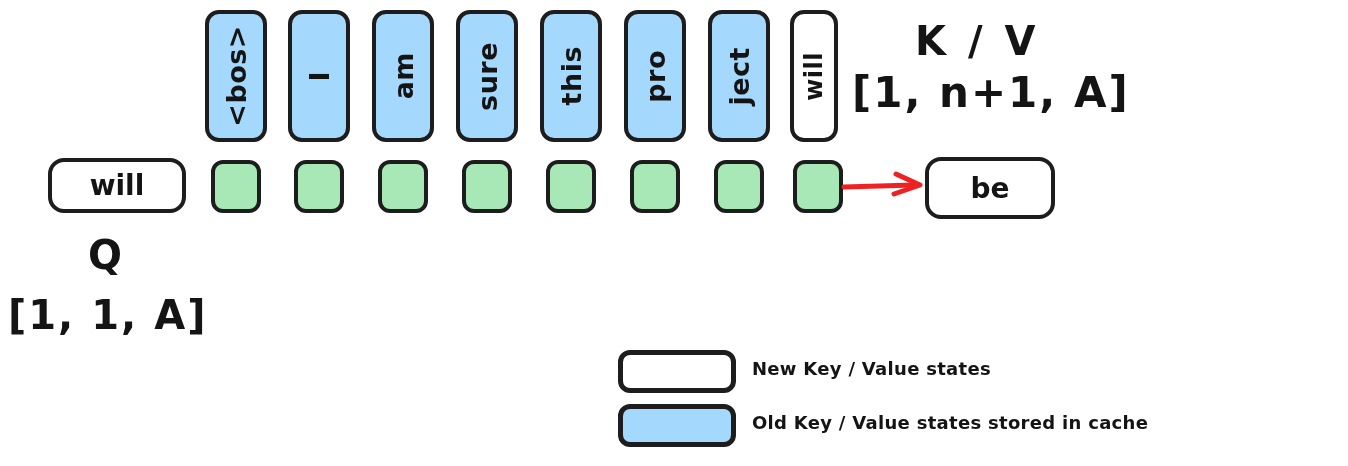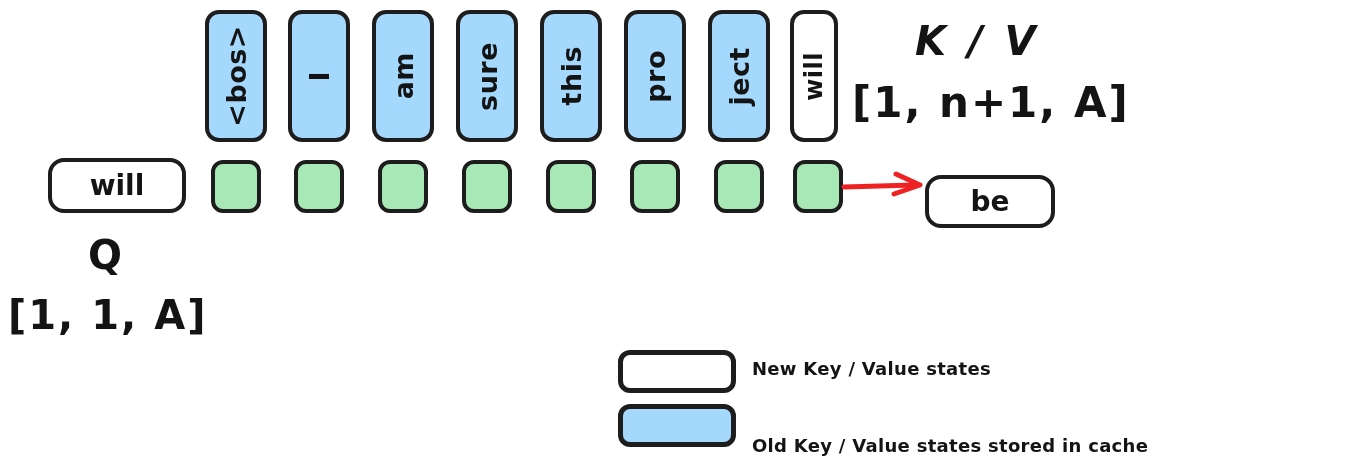--- a/index.html
+++ b/index.html
@@ -118,23 +118,23 @@
   </div>
 
   <div class="box blue" style="left:708px; top:10px; width:62px; height:132px;">
     <span class="vtext">ject</span>
   </div>
 
   <div class="box white" style="left:790px; top:10px; width:48px; height:132px;">
     <span class="vtext" style="font-size:24px;">will</span>
   </div>
 
-  <div class="label" style="left:915px; top:18px; font-size:40px; letter-spacing:4px;font-style:italic;">K / V</div>
+  <div class="label" style="left:915px; top:18px; font-size:40px; letter-spacing:4px;">K / V</div>
 
-  <div class="label" style="left:852px; top:78px; font-size:42px; letter-spacing:2px;">[1, n+1, A]</div>
+  <div class="label" style="left:852px; top:68px; font-size:42px; letter-spacing:2px;">[1, n+1, A]</div>
 
   <div class="box white" style="left:48px; top:158px; width:138px; height:55px; border-radius:16px;">
     <span class="htext">will</span>
   </div>
 
   <div class="label" style="left:88px; top:232px; font-size:40px; letter-spacing:2px;">Q</div>
 
   <div class="label" style="left:8px; top:292px; font-size:40px; letter-spacing:2px;">[1, 1, A]</div>
 
   <div class="box green" style="left:211px; top:160px; width:50px; height:53px; border-radius:12px;"></div>
@@ -144,23 +144,23 @@
   <div class="box green" style="left:546px; top:160px; width:50px; height:53px; border-radius:12px;"></div>
   <div class="box green" style="left:630px; top:160px; width:50px; height:53px; border-radius:12px;"></div>
   <div class="box green" style="left:714px; top:160px; width:50px; height:53px; border-radius:12px;"></div>
   <div class="box green" style="left:793px; top:160px; width:50px; height:53px; border-radius:12px;"></div>
 
   <svg class="arrow-svg" viewBox="0 0 96 40">
     <path d="M4 21 L74 19" stroke="#ee2222" stroke-width="5" stroke-linecap="round" fill="none"></path>
     <path d="M56 8 L80 19 L54 28" stroke="#ee2222" stroke-width="5" stroke-linecap="round" stroke-linejoin="round" fill="none"></path>
   </svg>
 
-  <div class="box white" style="left:925px; top:175px; width:130px; height:53px; border-radius:16px;">
+  <div class="box white" style="left:925px; top:157px; width:130px; height:62px; border-radius:16px;">
     <span class="htext">be</span>
   </div>
 
   <div class="legend-swatch" style="left:618px; top:350px; width:118px; height:43px; background:#ffffff;"></div>
   <div class="legend-text" style="left:752px; top:358px;">New Key / Value states</div>
 
   <div class="legend-swatch" style="left:618px; top:404px; width:118px; height:43px; background:#a5d8fd;"></div>
-  <div class="legend-text" style="left:752px; top:412px;margin-top:23px;">Old Key / Value states stored in cache</div>
+  <div class="legend-text" style="left:752px; top:412px;">Old Key / Value states stored in cache</div>
 
 </div>
 
 </body></html>

